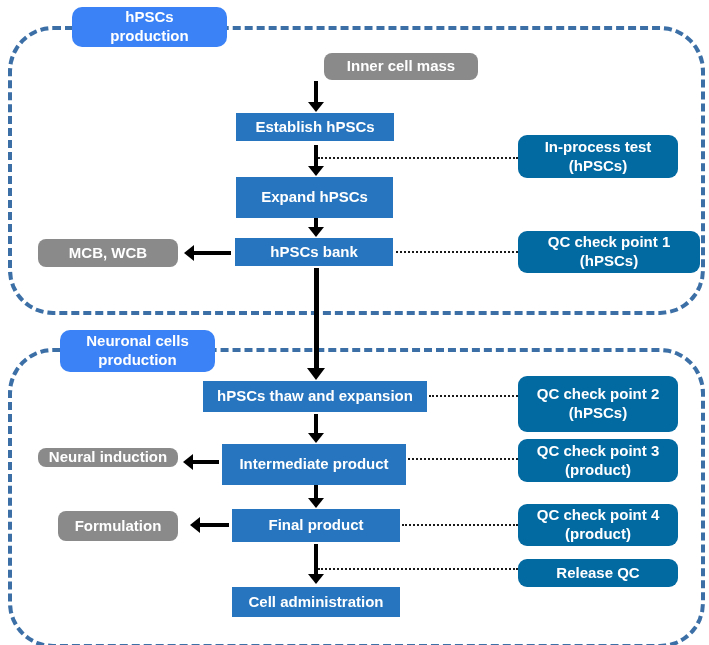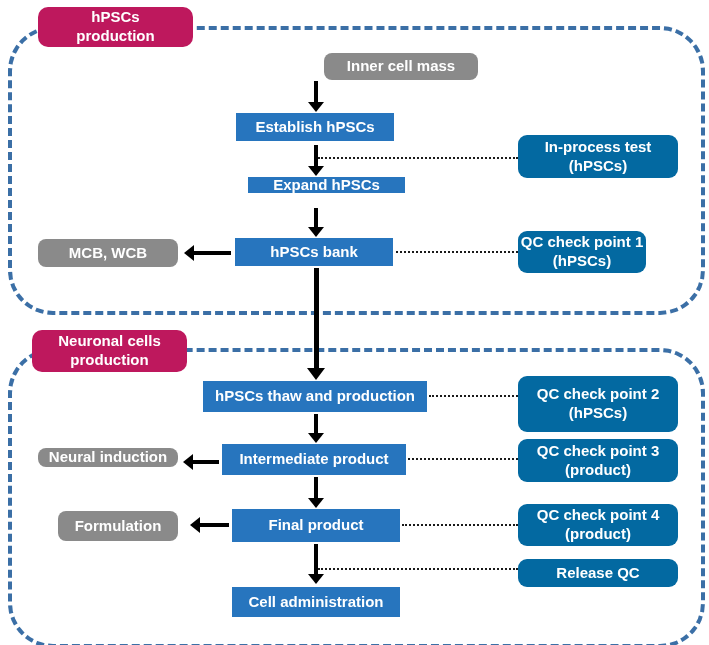--- a/index.html
+++ b/index.html
@@ -8,44 +8,44 @@
 
   
   .region{position:absolute;border:4px dashed #3b6fa6;border-radius:45px;z-index:0;background:transparent;}
   #region1{left:8px;top:26px;width:689px;height:281px;}
   #region2{left:8px;top:348px;width:689px;height:292px;}
 
   
   .node{position:absolute;display:flex;align-items:center;justify-content:center;
         color:#ffffff;font-weight:bold;text-align:center;white-space:pre-line;
         line-height:1.25;z-index:3;box-sizing:border-box;}
-  .header{background:#be185d;border-radius:10px;font-size:15px;}
+  .header{background:#3b82f6;border-radius:10px;font-size:15px;margin-left:34px;}
   .blue{background:#2775be;border-radius:0;font-size:15px;}
   .gray{background:#8a8a8a;border-radius:8px;font-size:15px;}
   .orange{background:#0369a1;border-radius:9px;font-size:15px;}
 
   #h1{left:38px;top:7px;width:155px;height:40px;}
-  #h2{left:32px;top:330px;width:155px;height:42px;}
+  #h2{left:26px;top:330px;width:155px;height:42px;}
 
   #peripheral{left:151px;top:53px;width:154px;height:27px;}
   #innercell{left:324px;top:53px;width:154px;height:27px;}
   #mcb{left:38px;top:239px;width:140px;height:28px;}
   #neural{left:38px;top:448px;width:140px;height:19px;}
   #formulation{left:58px;top:511px;width:120px;height:30px;}
 
   #establish{left:236px;top:113px;width:158px;height:28px;}
-  #expand{left:248px;top:177px;width:157px;height:16px;}
+  #expand{left:236px;top:177px;width:157px;height:41px;}
   #bank{left:235px;top:238px;width:158px;height:28px;}
   #thaw{left:203px;top:381px;width:224px;height:31px;}
-  #intermediate{left:222px;top:444px;width:184px;height:31px;}
+  #intermediate{left:222px;top:444px;width:184px;height:41px;}
   #final{left:232px;top:509px;width:168px;height:33px;}
   #celladmin{left:232px;top:587px;width:168px;height:30px;}
 
   #inprocess{left:518px;top:135px;width:160px;height:43px;}
-  #qc1{left:518px;top:231px;width:128px;height:42px;}
+  #qc1{left:518px;top:231px;width:182px;height:42px;}
   #qc2{left:518px;top:376px;width:160px;height:56px;}
   #qc3{left:518px;top:439px;width:160px;height:43px;}
   #qc4{left:518px;top:504px;width:160px;height:42px;}
   #releaseqc{left:518px;top:559px;width:160px;height:28px;}
 
   
   .varrow{position:absolute;width:16px;left:308px;z-index:2;}
   .varrow .shaft{position:absolute;top:0;bottom:9px;left:50%;width:4px;margin-left:-2px;background:#000;}
   .varrow .head{position:absolute;bottom:0;left:50%;margin-left:-8px;width:0;height:0;
                 border-left:8px solid transparent;border-right:8px solid transparent;border-top:10px solid #000;}
@@ -91,21 +91,21 @@
 production</div>
 
   <div class="node gray" id="innercell">Inner cell mass</div>
   <div class="node gray" id="mcb">MCB, WCB</div>
   <div class="node gray" id="neural">Neural induction</div>
   <div class="node gray" id="formulation">Formulation</div>
 
   <div class="node blue" id="establish">Establish hPSCs</div>
   <div class="node blue" id="expand">Expand hPSCs</div>
   <div class="node blue" id="bank">hPSCs bank</div>
-  <div class="node blue" id="thaw">hPSCs thaw and production</div>
+  <div class="node blue" id="thaw">hPSCs thaw and expansion</div>
   <div class="node blue" id="intermediate">Intermediate product</div>
   <div class="node blue" id="final">Final product</div>
   <div class="node blue" id="celladmin">Cell administration</div>
 
   <div class="node orange" id="inprocess">In-process test
 (hPSCs)</div>
   <div class="node orange" id="qc1">QC check point 1
 (hPSCs)</div>
   <div class="node orange" id="qc2">QC check point 2
 (hPSCs)</div>

